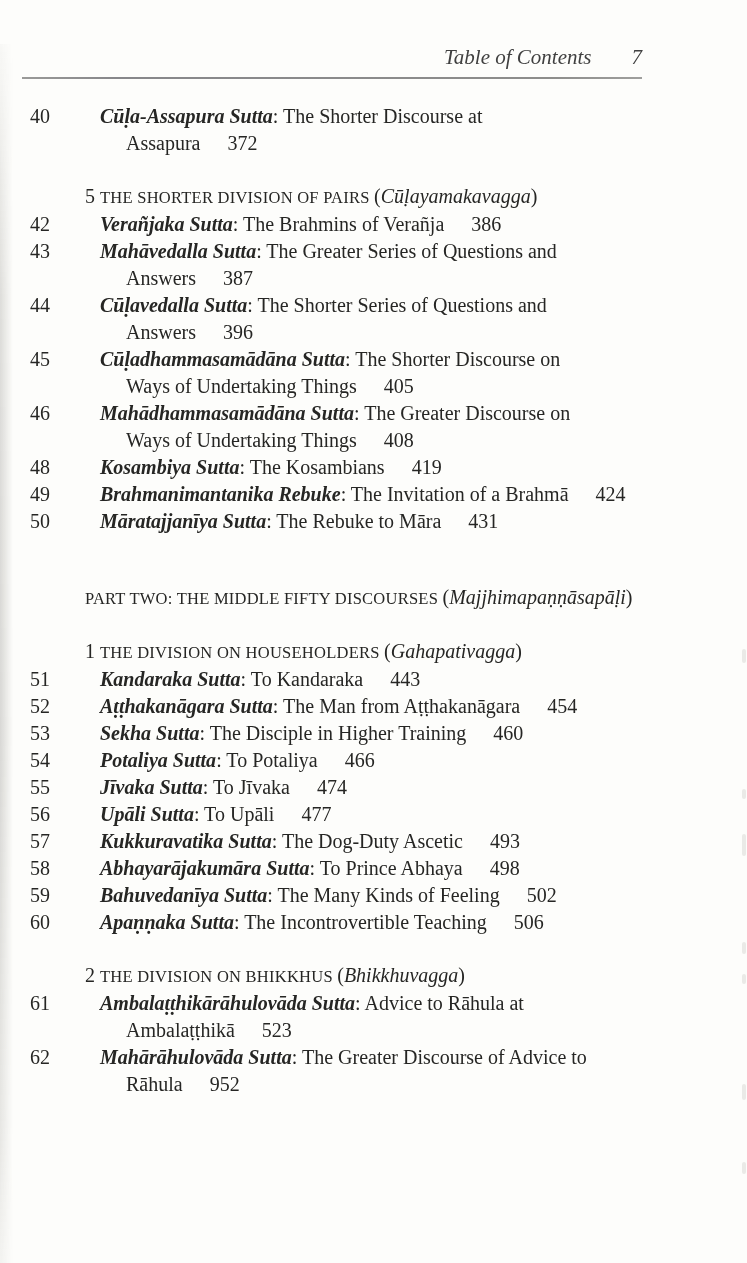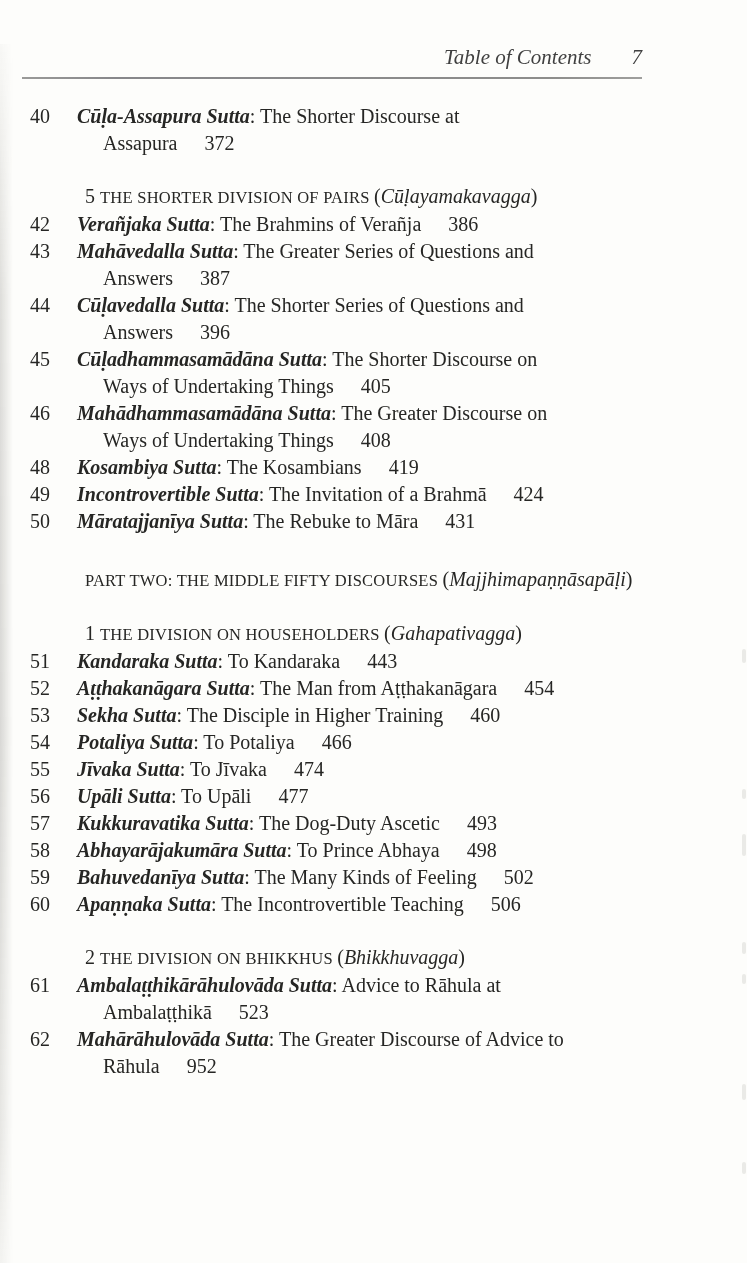--- a/index.html
+++ b/index.html
@@ -43,28 +43,28 @@
   }
 
   .toc {
     margin: 24px 0 0 22px;
     padding-left: 8px;
     width: 614px;
     font-size: 20px;
     line-height: 27px;
   }
 
-  .entry { display: flex; }
+  .entry { display: flex; gap: 23px; }
   .num { width: 47px; flex: none; }
   .etext { flex: 1; padding-left: 26px; text-indent: -26px; }
   .title { font-style: italic; font-weight: bold; }
   .pageref { margin-left: 27px; }
 
   .section { margin-left: 55px; margin-top: 26px; }
-  .part    { margin-left: 55px; margin-top: 31px; margin-bottom: 19px; }
+  .part    { margin-left: 55px; margin-top: 49px; margin-bottom: 19px; }
   .sec-caps { font-size: 16.5px; letter-spacing: 0.25px; }
   .sec-num, .sec-pali { font-size: 20px; }
   .sec-pali i { font-style: italic; }
 
   
   .artifact {
     position: absolute; right: 1px; width: 4px; border-radius: 2px;
     background: rgba(100,98,94,0.12);
   }
 </style>
@@ -105,21 +105,21 @@
       <div class="entry">
         <span class="num">46</span>
         <div class="etext"><span class="title">Mahādhammasamādāna Sutta</span>: The Greater Discourse on<br>Ways of Undertaking Things<span class="pageref">408</span></div>
       </div>
       <div class="entry">
         <span class="num">48</span>
         <div class="etext"><span class="title">Kosambiya Sutta</span>: The Kosambians<span class="pageref">419</span></div>
       </div>
       <div class="entry">
         <span class="num">49</span>
-        <div class="etext"><span class="title">Incontrovertible Sutta</span>: The Invitation of a Brahmā<span class="pageref">424</span></div>
+        <div class="etext"><span class="title">Brahmanimantanika Rebuke</span>: The Invitation of a Brahmā<span class="pageref">424</span></div>
       </div>
       <div class="entry">
         <span class="num">50</span>
         <div class="etext"><span class="title">Māratajjanīya Sutta</span>: The Rebuke to Māra<span class="pageref">431</span></div>
       </div>
       <div class="part"><span class="sec-caps">PART TWO: THE MIDDLE FIFTY DISCOURSES </span><span class="sec-pali">(<i>Majjhimapaṇṇāsapāḷi</i>)</span></div>
       <div class="section"><span class="sec-num">1 </span><span class="sec-caps">THE DIVISION ON HOUSEHOLDERS </span><span class="sec-pali">(<i>Gahapativagga</i>)</span></div>
       <div class="entry">
         <span class="num">51</span>
         <div class="etext"><span class="title">Kandaraka Sutta</span>: To Kandaraka<span class="pageref">443</span></div>

